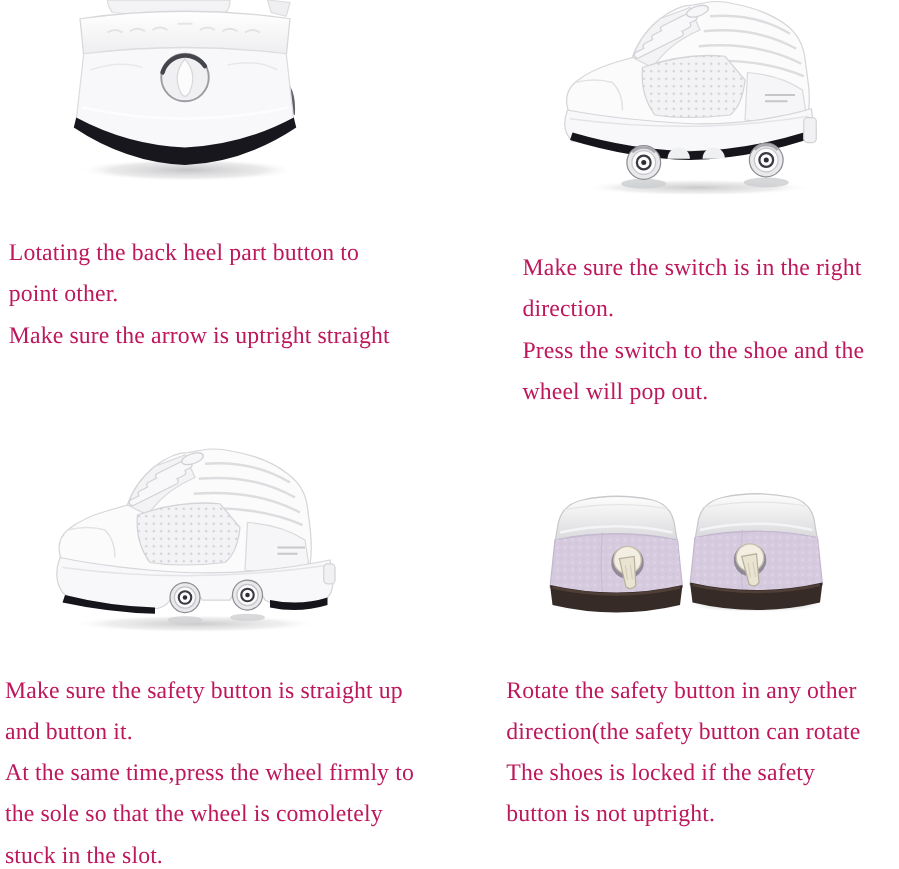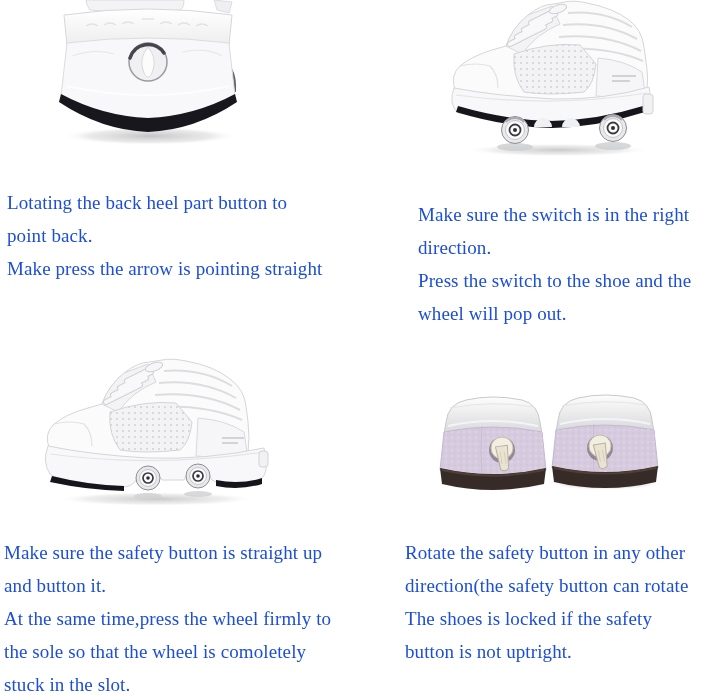--- a/index.html
+++ b/index.html
@@ -2,21 +2,21 @@
 <html><head>
 <meta charset="utf-8">
 <style>
   html,body{margin:0;padding:0;background:#ffffff;}
   .canvas{
     position:relative;
     width:719px;height:695px;
     background:#ffffff;
     overflow:hidden;
     font-family:"Liberation Serif","DejaVu Serif",serif;
-    color:#1d4ed8;
+    color:#be185d;
   }
   figure.photo{position:absolute;margin:0;padding:0;line-height:0;}
   .caption{
     position:absolute;
     font-size:19px;
     line-height:33px;
     letter-spacing:0.1px;
     white-space:nowrap;
   }
   .p1{left:56px;top:0;}
@@ -219,22 +219,22 @@
             <path d="M44,52 L56,52 L54,75 Q50,79 46,75 Z" fill="#e9e3d2" stroke="#b8b09d" stroke-width="1"></path>
             <path d="M48,58 L48,70 M52,58 L52,70" stroke="#d6ceba" stroke-width="1"></path>
           </g>
         </g>
       </g>
     </svg>
   </figure>
 
   <div class="caption c1">
     <div>Lotating the back heel part button to</div>
-    <div>point back.</div>
-    <div>Make press the arrow is pointing straight</div>
+    <div>point other.</div>
+    <div>Make sure the arrow is uptright straight</div>
   </div>
 
   <div class="caption c2">
     <div>Make sure the switch is in the right</div>
     <div>direction.</div>
     <div>Press the switch to the shoe and the</div>
     <div>wheel will pop out.</div>
   </div>
 
   <div class="caption c3">

